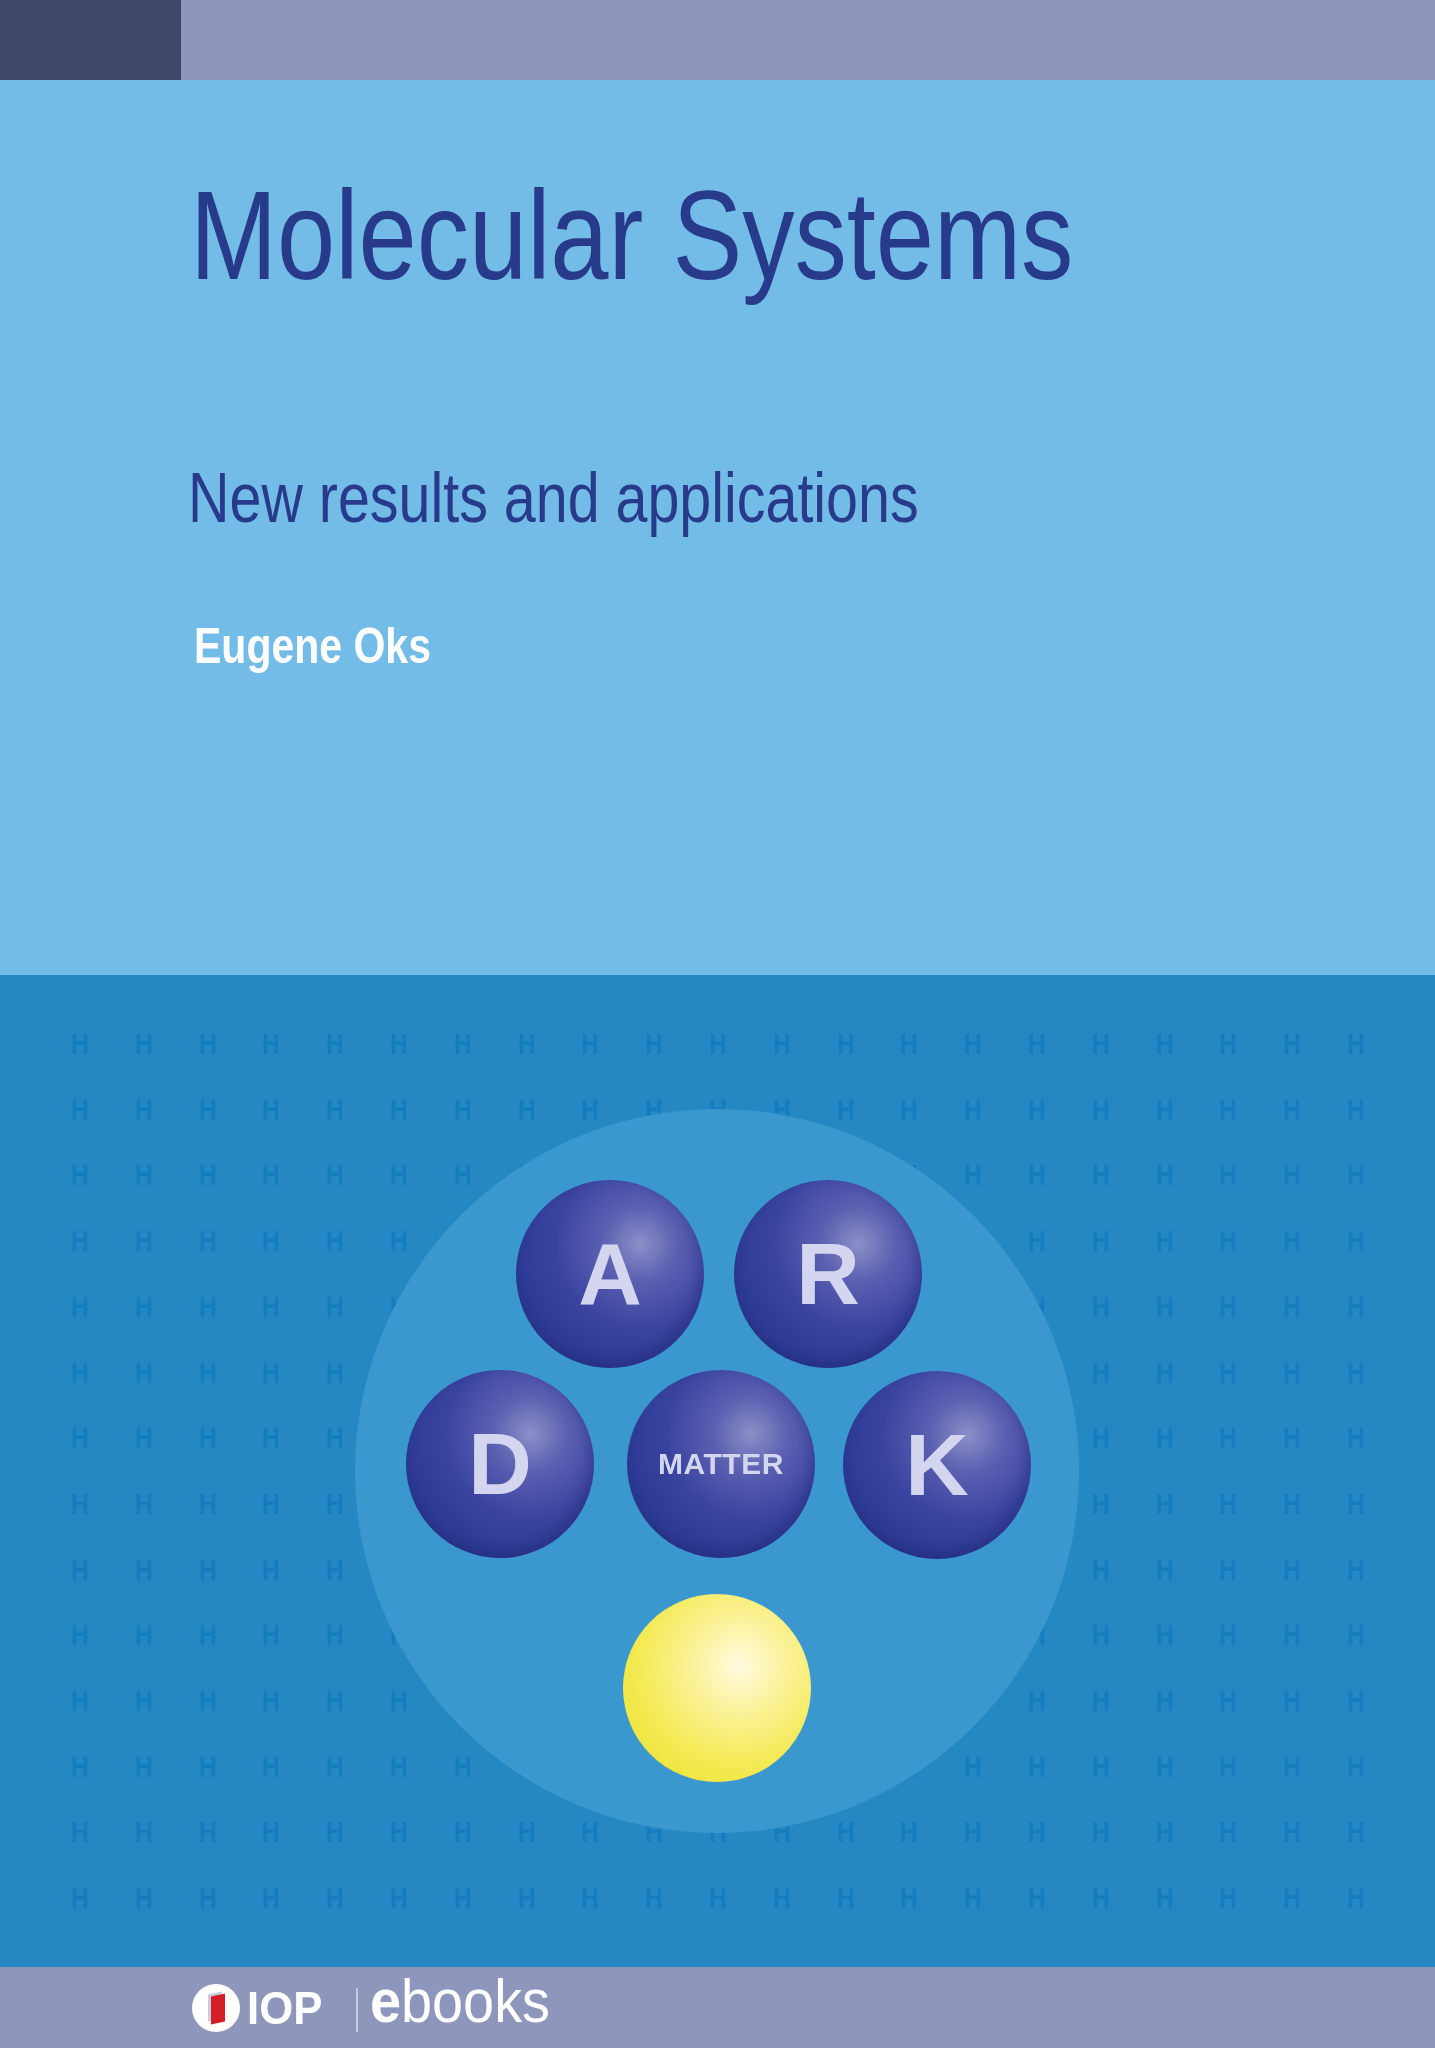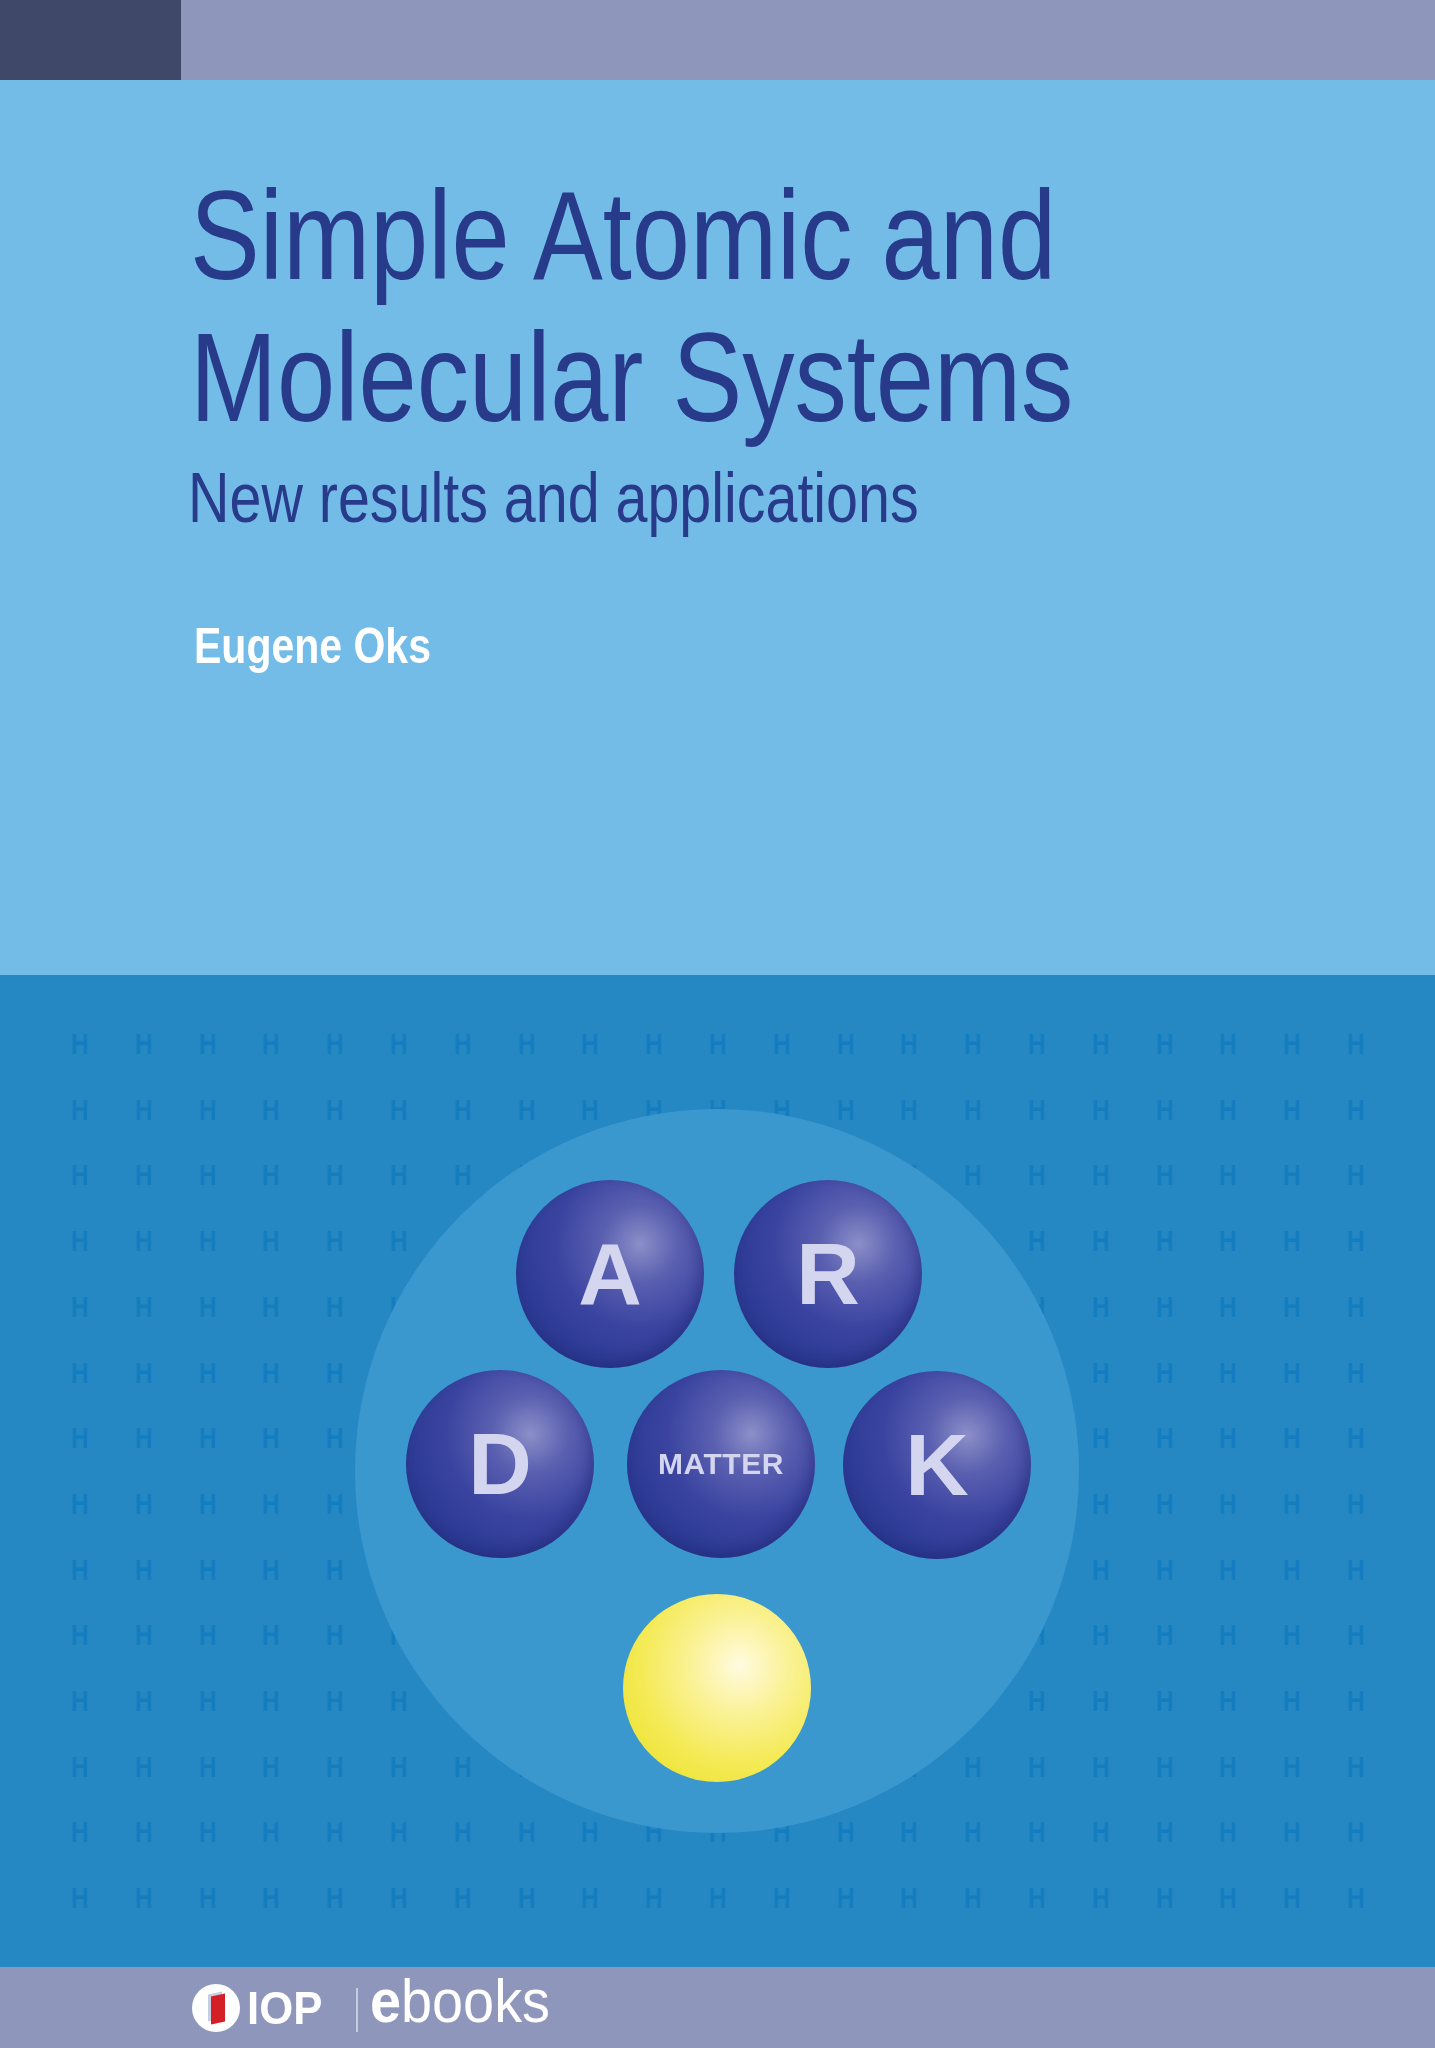--- a/index.html
+++ b/index.html
@@ -67,21 +67,20 @@
 </style>
 </head>
 <body>
 
 <div class="abs" id="top-bar"></div>
 <div class="abs" id="top-block"></div>
 
 <div class="abs" id="upper-panel"></div>
 
 <div class="abs" id="title">
-  <span class="line"><span class="cond">Simple Atomic and</span></span>
   <span class="line"><span class="cond">Molecular Systems</span></span>
 </div>
 
 <div class="abs" id="subtitle">
   <span class="cond">New results and applications</span>
 </div>
 
 <div class="abs" id="author">
   <span class="cond">Eugene Oks</span>
 </div>

